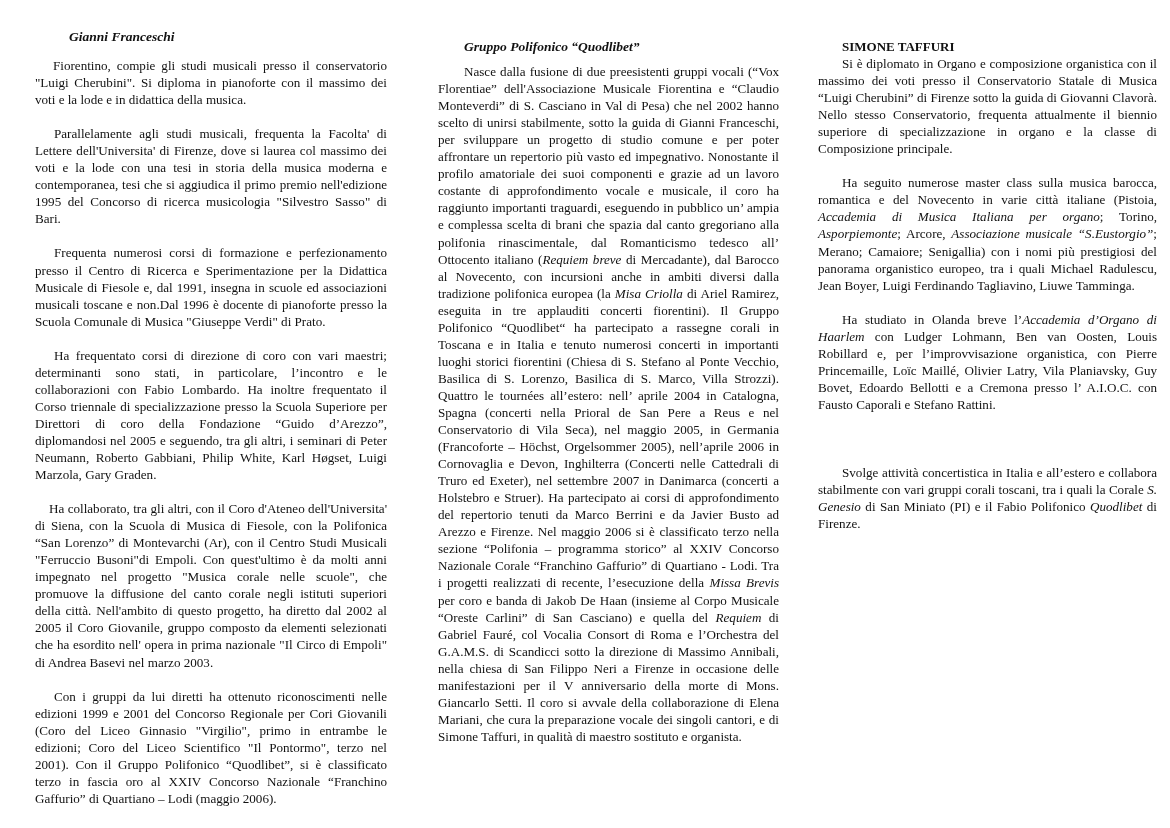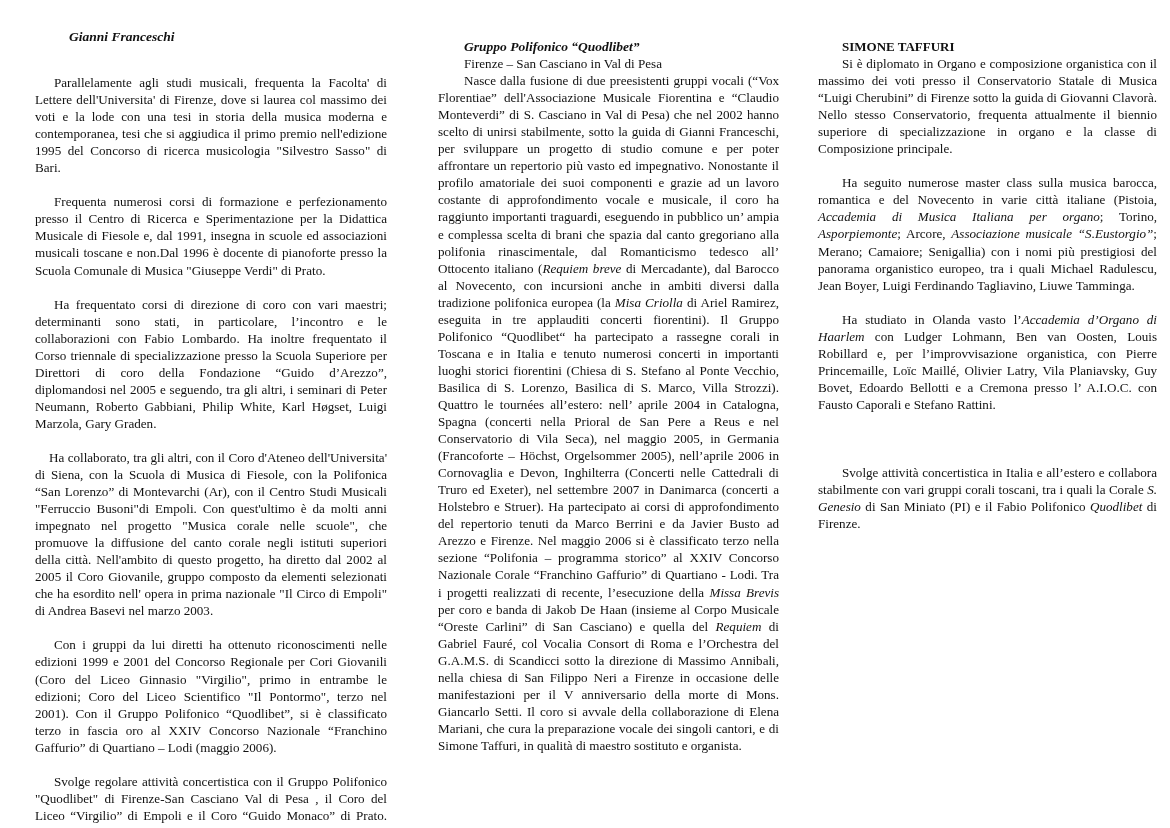--- a/index.html
+++ b/index.html
@@ -8,57 +8,57 @@
     font-family: "Liberation Serif", serif; color: #111;
   }
   .col { position: absolute; top: 0; font-size: 13.1px; line-height: 17.05px; }
   .col p { margin: 0; text-align: justify; text-indent: 26px; }
   .col .gap { height: 17px; }
   #col1 { left: 35px; width: 352px; top: 28px; }
   #col2 { left: 438px; width: 341px; top: 38px; }
   #col3 { left: 818px; width: 339px; top: 38px; }
   .title-italic { font-weight: bold; font-style: italic; font-size: 13.5px; margin: 0; }
   #col1 .title-italic { padding-left: 16px; margin-bottom: 12px; }
-  #col2 .title-italic { margin-bottom: 0; }
+  #col2 .title-italic { margin-bottom: 8px; }
   .subtitle { margin: 0; text-indent: 0; }
   .title-caps { font-weight: bold; font-size: 13px; text-align: center; margin: 0 0 11px 0; }
   #col3 p { text-indent: 24px; }
   #col1 p { text-indent: 18px; }
   #col1 p.ind2 { text-indent: 19px; }
   em { font-style: italic; margin-top: 25px; }
 </style>
 </head>
 <body>
 
 <div id="col1" class="col">
   <p class="title-italic">Gianni Franceschi</p>
+  <p>Fiorentino, compie gli studi musicali presso il conservatorio "Luigi Cherubini". Si diploma in pianoforte con il massimo dei voti e la lode e in didattica della musica.</p>
   <div class="gap"></div>
   <p class="ind2">Parallelamente agli studi musicali, frequenta la Facolta' di Lettere dell'Universita' di Firenze, dove si laurea col massimo dei voti e la lode con una tesi in storia della musica moderna e contemporanea, tesi che si aggiudica il primo premio nell'edizione 1995 del Concorso di ricerca musicologia "Silvestro Sasso" di Bari.</p>
   <div class="gap"></div>
   <p class="ind2">Frequenta numerosi corsi di formazione e perfezionamento presso il Centro di Ricerca e Sperimentazione per la Didattica Musicale di Fiesole e, dal 1991, insegna in scuole ed associazioni musicali toscane e non.Dal 1996 è docente di pianoforte presso la Scuola Comunale di Musica "Giuseppe Verdi" di Prato.</p>
   <div class="gap"></div>
   <p class="ind2">Ha frequentato corsi di direzione di coro con vari maestri; determinanti sono stati, in particolare, l’incontro e le collaborazioni con Fabio Lombardo. Ha inoltre frequentato il Corso triennale di specializzazione presso la Scuola Superiore per Direttori di coro della Fondazione “Guido d’Arezzo”, diplomandosi nel 2005 e seguendo,  tra gli altri, i seminari di Peter Neumann, Roberto Gabbiani, Philip White, Karl Høgset, Luigi Marzola, Gary Graden.</p>
   <div class="gap"></div>
   <p style="text-indent:14px">Ha collaborato, tra gli altri, con il Coro d'Ateneo dell'Universita' di Siena, con la Scuola di Musica di Fiesole, con la Polifonica “San Lorenzo” di Montevarchi (Ar), con il Centro Studi Musicali "Ferruccio Busoni"di Empoli. Con quest'ultimo è da molti anni impegnato nel progetto "Musica corale nelle scuole", che promuove la diffusione del canto corale negli istituti superiori della città. Nell'ambito di questo progetto, ha diretto dal 2002 al 2005 il Coro Giovanile, gruppo composto da elementi selezionati che ha esordito nell' opera in prima nazionale "Il Circo di Empoli" di Andrea Basevi nel marzo 2003.</p>
   <div class="gap"></div>
   <p class="ind2">Con i gruppi da lui diretti ha ottenuto riconoscimenti nelle edizioni 1999 e 2001 del Concorso Regionale per Cori Giovanili (Coro del Liceo Ginnasio "Virgilio", primo in entrambe le edizioni; Coro del Liceo Scientifico "Il Pontormo", terzo nel 2001). Con il Gruppo Polifonico “Quodlibet”, si è classificato terzo in fascia oro al XXIV Concorso Nazionale “Franchino Gaffurio” di Quartiano – Lodi (maggio 2006).</p>
   <div class="gap"></div>
   <p class="ind2">Svolge regolare attività concertistica con il Gruppo Polifonico "Quodlibet" di Firenze-San Casciano Val di Pesa , il Coro del Liceo “Virgilio” di Empoli e il Coro “Guido Monaco” di Prato. Collabora come direttore ospite con il Vocalia Consort di Roma.</p>
 </div>
 
 <div id="col2" class="col">
   <p class="title-italic">Gruppo Polifonico “Quodlibet”</p>
-  <p class="subtitle">Firenze – San Casciano in Val di Pesa</p>
   <p><span>Nasce dalla fusione di due preesistenti gruppi vocali (“Vox  Florentiae” dell'Associazione Musicale Fiorentina e “Claudio Monteverdi”  di S. Casciano in Val di Pesa) che nel 2002 hanno scelto di unirsi stabilmente, sotto la guida di Gianni Franceschi, per sviluppare un progetto di studio comune e per poter affrontare un repertorio più vasto ed impegnativo. Nonostante il profilo amatoriale dei suoi componenti e grazie ad un lavoro costante di approfondimento vocale e musicale, il coro ha raggiunto importanti traguardi, eseguendo in pubblico un’ ampia e complessa scelta di brani che spazia dal canto gregoriano alla polifonia rinascimentale, dal Romanticismo tedesco all’ Ottocento italiano (</span><em>Requiem breve</em><span> di Mercadante), dal Barocco al Novecento, con incursioni anche in ambiti diversi dalla tradizione polifonica europea (la </span><em>Misa Criolla</em><span> di Ariel Ramirez, eseguita in tre applauditi concerti fiorentini). Il Gruppo Polifonico “Quodlibet“ ha partecipato a rassegne corali in Toscana e in Italia e tenuto numerosi concerti in importanti luoghi storici fiorentini (Chiesa di S. Stefano al Ponte Vecchio, Basilica di S. Lorenzo, Basilica di S. Marco, Villa Strozzi). Quattro le tournées all’estero: nell’ aprile 2004 in Catalogna, Spagna (concerti nella Prioral de San Pere a Reus e nel Conservatorio di Vila Seca), nel maggio 2005, in Germania (Francoforte – Höchst, Orgelsommer 2005), nell’aprile 2006 in Cornovaglia e Devon, Inghilterra (Concerti nelle Cattedrali di Truro ed Exeter), nel settembre 2007 in Danimarca (concerti a Holstebro e Struer). Ha partecipato ai corsi di approfondimento del repertorio tenuti da Marco Berrini e da Javier Busto ad Arezzo e Firenze. Nel maggio 2006 si è classificato terzo nella sezione “Polifonia – programma storico” al XXIV Concorso Nazionale Corale “Franchino Gaffurio” di Quartiano - Lodi. Tra i progetti realizzati di recente, l’esecuzione della </span><em>Missa Brevis</em><span> per coro e banda di Jakob De Haan (insieme al Corpo Musicale “Oreste Carlini” di San Casciano) e quella del </span><em>Requiem</em><span> di Gabriel Fauré, col Vocalia Consort di Roma e l’Orchestra del G.A.M.S. di Scandicci sotto la direzione di Massimo Annibali, nella chiesa di San Filippo Neri a Firenze in occasione delle manifestazioni per il V anniversario della morte di Mons. Giancarlo Setti. Il coro si avvale della collaborazione di Elena Mariani, che cura la preparazione vocale dei singoli cantori, e di Simone Taffuri, in qualità di maestro sostituto e organista.</span></p>
 </div>
 
 <div id="col3" class="col">
   <p class="title-caps">SIMONE TAFFURI</p>
   <p>Si è diplomato in Organo e composizione organistica con il massimo dei voti presso il Conservatorio Statale di Musica “Luigi Cherubini” di Firenze sotto la guida di Giovanni Clavorà. Nello stesso Conservatorio, frequenta attualmente il biennio superiore di specializzazione in organo e la classe di Composizione principale.</p>
   <div class="gap"></div>
   <p><span>Ha seguito numerose master class sulla musica barocca, romantica e del Novecento in varie città italiane  (Pistoia, </span><em>Accademia di Musica Italiana per organo</em><span>; Torino, </span><em>Asporpiemonte</em><span>; Arcore, </span><em>Associazione musicale “S.Eustorgio”</em><span>; Merano; Camaiore; Senigallia) con i nomi più prestigiosi del panorama organistico europeo, tra i quali Michael Radulescu, Jean Boyer, Luigi Ferdinando Tagliavino, Liuwe Tamminga.</span></p>
   <div class="gap"></div>
-  <p><span>Ha studiato in Olanda vasto l’</span><em>Accademia d’Organo di Haarlem</em><span> con Ludger Lohmann, Ben van Oosten, Louis Robillard e, per l’improvvisazione organistica, con Pierre Princemaille, Loïc Maillé, Olivier Latry, Vila Planiavsky, Guy Bovet, Edoardo Bellotti e a Cremona presso l’ A.I.O.C. con Fausto Caporali e Stefano Rattini.</span></p>
+  <p><span>Ha studiato in Olanda breve l’</span><em>Accademia d’Organo di Haarlem</em><span> con Ludger Lohmann, Ben van Oosten, Louis Robillard e, per l’improvvisazione organistica, con Pierre Princemaille, Loïc Maillé, Olivier Latry, Vila Planiavsky, Guy Bovet, Edoardo Bellotti e a Cremona presso l’ A.I.O.C. con Fausto Caporali e Stefano Rattini.</span></p>
   <div class="gap"></div>
   <div class="gap"></div>
   <div class="gap"></div>
   <p><span>Svolge attività concertistica in Italia e all’estero e collabora stabilmente con vari gruppi corali toscani, tra i quali la Corale </span><em>S. Genesio</em><span> di San Miniato (PI) e il Fabio Polifonico </span><em>Quodlibet</em><span> di Firenze.</span></p>
 </div>
 
 </body></html>

